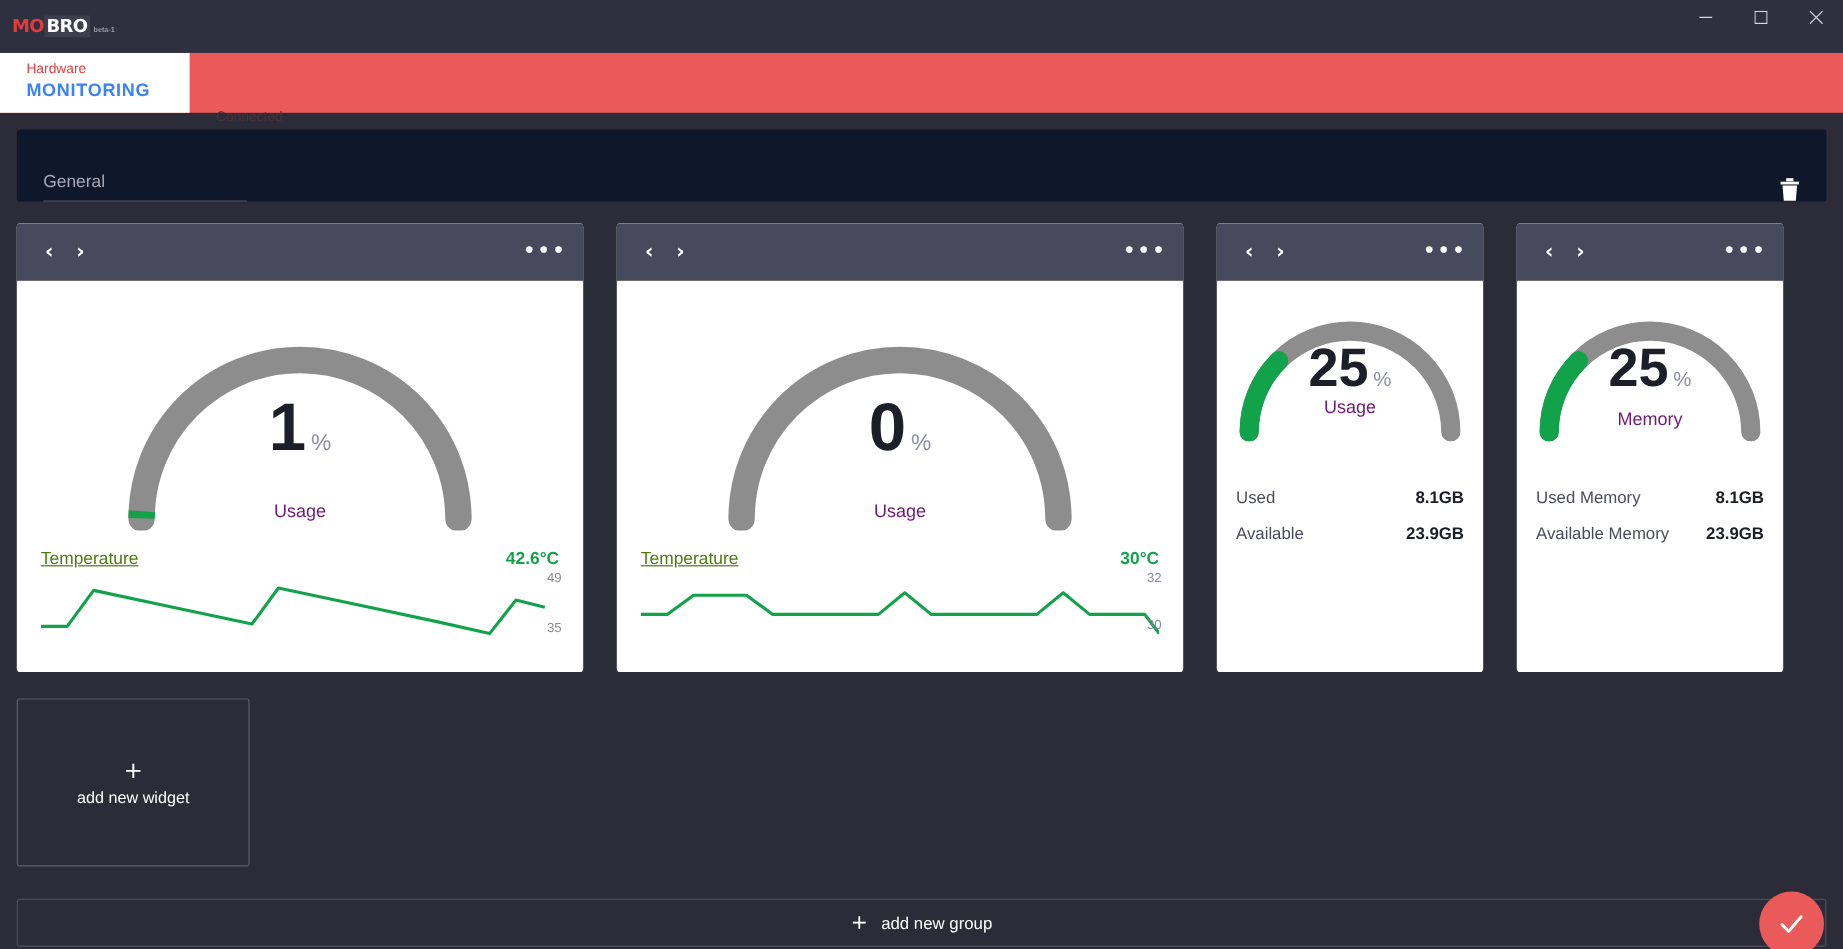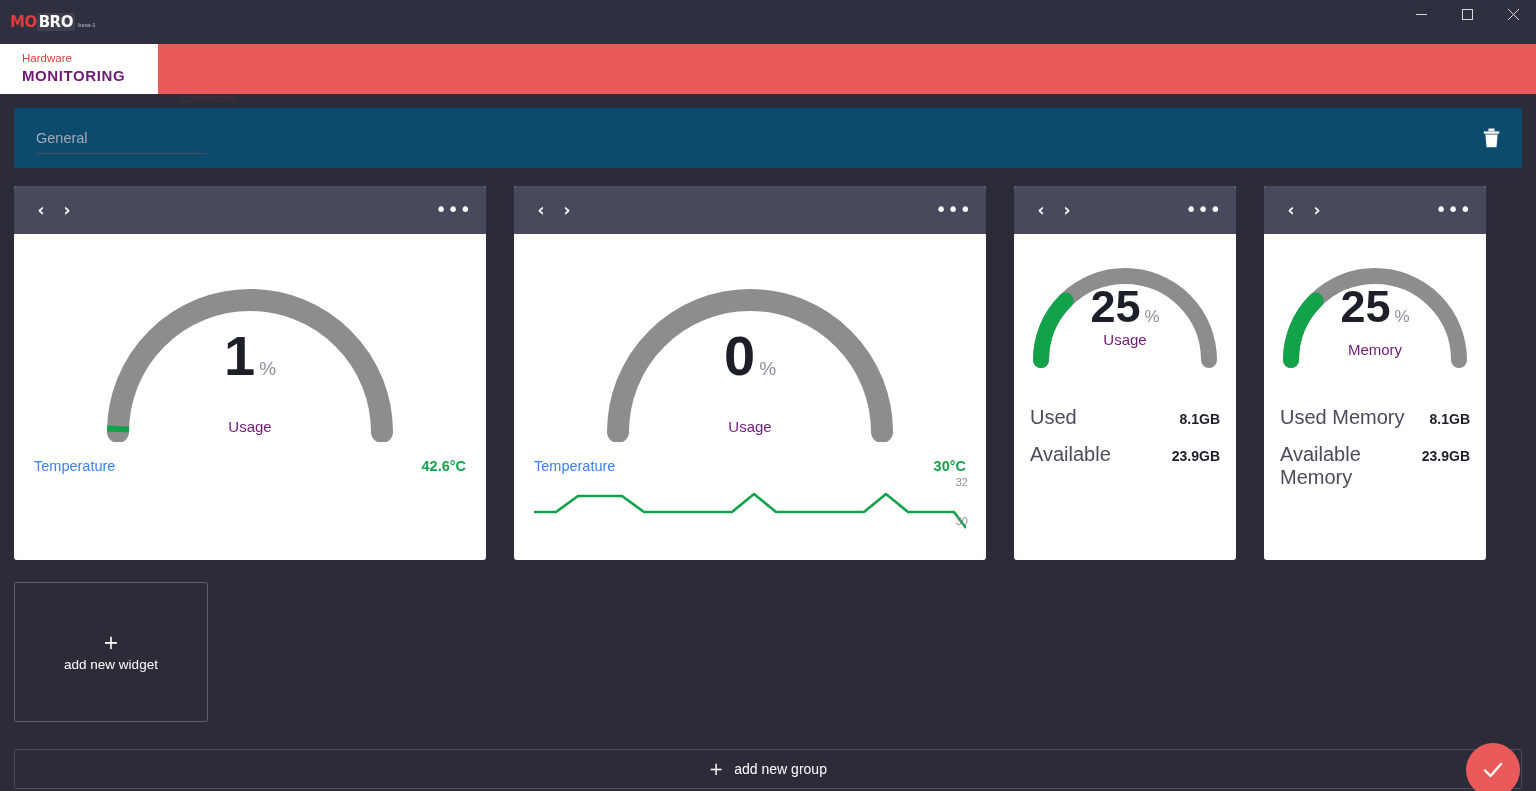--- a/index.html
+++ b/index.html
@@ -43,30 +43,30 @@
   .tab {
     padding: 7px 26px 0 22px; min-width: 158px;
     display: flex; flex-direction: column; justify-content: flex-start;
   }
   .tab.active { background: #ffffff; }
   .tab-sub { font-size: 11.5px; line-height: 15px; }
   .tab-main {
     font-size: 15px; font-weight: bold; line-height: 19px; letter-spacing: 0.6px;
   }
   .tab.active .tab-sub { color: #e03c3c; }
-  .tab.active .tab-main { color: #701a75; }
+  .tab.active .tab-main { color: #3b82f6; }
   .tab:not(.active) .tab-sub { color: #4a3038; margin-top: 40px; }
   .tab:not(.active) .tab-main { color: #2b2c38; }
 
   
   .content { padding: 14px 14px 0 14px; height: 713px; position: relative; }
 
   .group-header {
-    background: #0c4a6e; height: 60px; border-radius: 2px;
-    display: flex; align-items: center; justify-content: space-between;
+    background: #0f172a; height: 60px; border-radius: 2px;
+    display: flex; align-items: flex-end; justify-content: space-between;
     padding: 0 22px 0 22px;
   }
   .group-name-wrap { padding-top: 6px; }
   .group-name {
     background: transparent; border: none; outline: none;
     border-bottom: 1px solid #4b4d5c;
     color: #a7a9b8; font-size: 14.5px;
     font-family: "Liberation Sans", sans-serif;
     width: 170px; padding: 2px 0 7px 0;
   }
@@ -102,33 +102,33 @@
   }
   .gauge-value-row { display: flex; align-items: baseline; }
   .gauge-num { font-weight: bold; color: #1d1f28; line-height: 1; }
   .gauge-pct { color: #8e90a0; margin-left: 4px; }
   .gauge-label { color: #701a75; }
 
   .temp-row {
     display: flex; justify-content: space-between; align-items: baseline;
     padding: 0 20px;
   }
-  .temp-label { color: #3b82f6; font-size: 14.5px; }
+  .temp-label { color: #4d7c0f; font-size: 14.5px; text-decoration: underline; }
   .temp-value { color: #13a34a; font-size: 14.5px; font-weight: bold; }
   .spark { position: relative; padding: 0 20px; }
   .spark-max, .spark-min {
     position: absolute; right: 18px; color: #8a8c9a; font-size: 11px;
   }
 
   .kv-list { padding: 16px 16px 0 16px; }
   .kv {
     display: flex; justify-content: space-between; align-items: baseline;
     margin-bottom: 14px;
   }
-  .kv-k { color: #4a4c5a; font-size: 20px; }
+  .kv-k { color: #4a4c5a; font-size: 14px; }
   .kv-v { color: #1d1f28; font-size: 14px; font-weight: bold; }
 
   
   .add-widget {
     width: 194px; height: 140px; margin-top: 22px;
     border: 1px solid #5b5d6b; border-radius: 2px;
     display: flex; flex-direction: column; align-items: center; justify-content: center;
     color: #ffffff; cursor: pointer;
   }
   .add-widget .plus { font-size: 19px; line-height: 20px; font-family: "DejaVu Sans", sans-serif; }
@@ -224,20 +224,27 @@
               <span class="gauge-num" style="font-size:56px;">1</span>
               <span class="gauge-pct" style="font-size:19px;">%</span>
             </div>
             <div class="gauge-label" style="font-size:15px; margin-top:34px;">Usage</div>
           </div>
         </div>
         <div class="temp-row" style="margin-top:16px;">
           <span class="temp-label">Temperature</span>
           <span class="temp-value">42.6°C</span>
         </div>
+        <div class="spark" style="margin-top:6px;">
+          <svg width="432" height="62" viewBox="0 0 432 62">
+            <polyline fill="none" stroke="#12a24a" stroke-width="2.6" stroke-linejoin="round" points="0,42 22,42 44,12 110,26 176,40 198,10 264,24 330,38 374,48 396,20 420,26"></polyline>
+          </svg>
+          <span class="spark-max" style="top:-4px;">49</span>
+          <span class="spark-min" style="top:38px;">35</span>
+        </div>
       </div>
     </div>
 
     <div class="widget w-wide">
       <div class="w-head">
         <span class="nav-ico">‹</span>
         <span class="nav-ico">›</span>
         <span class="dots">•••</span>
       </div>
       <div class="w-body">

